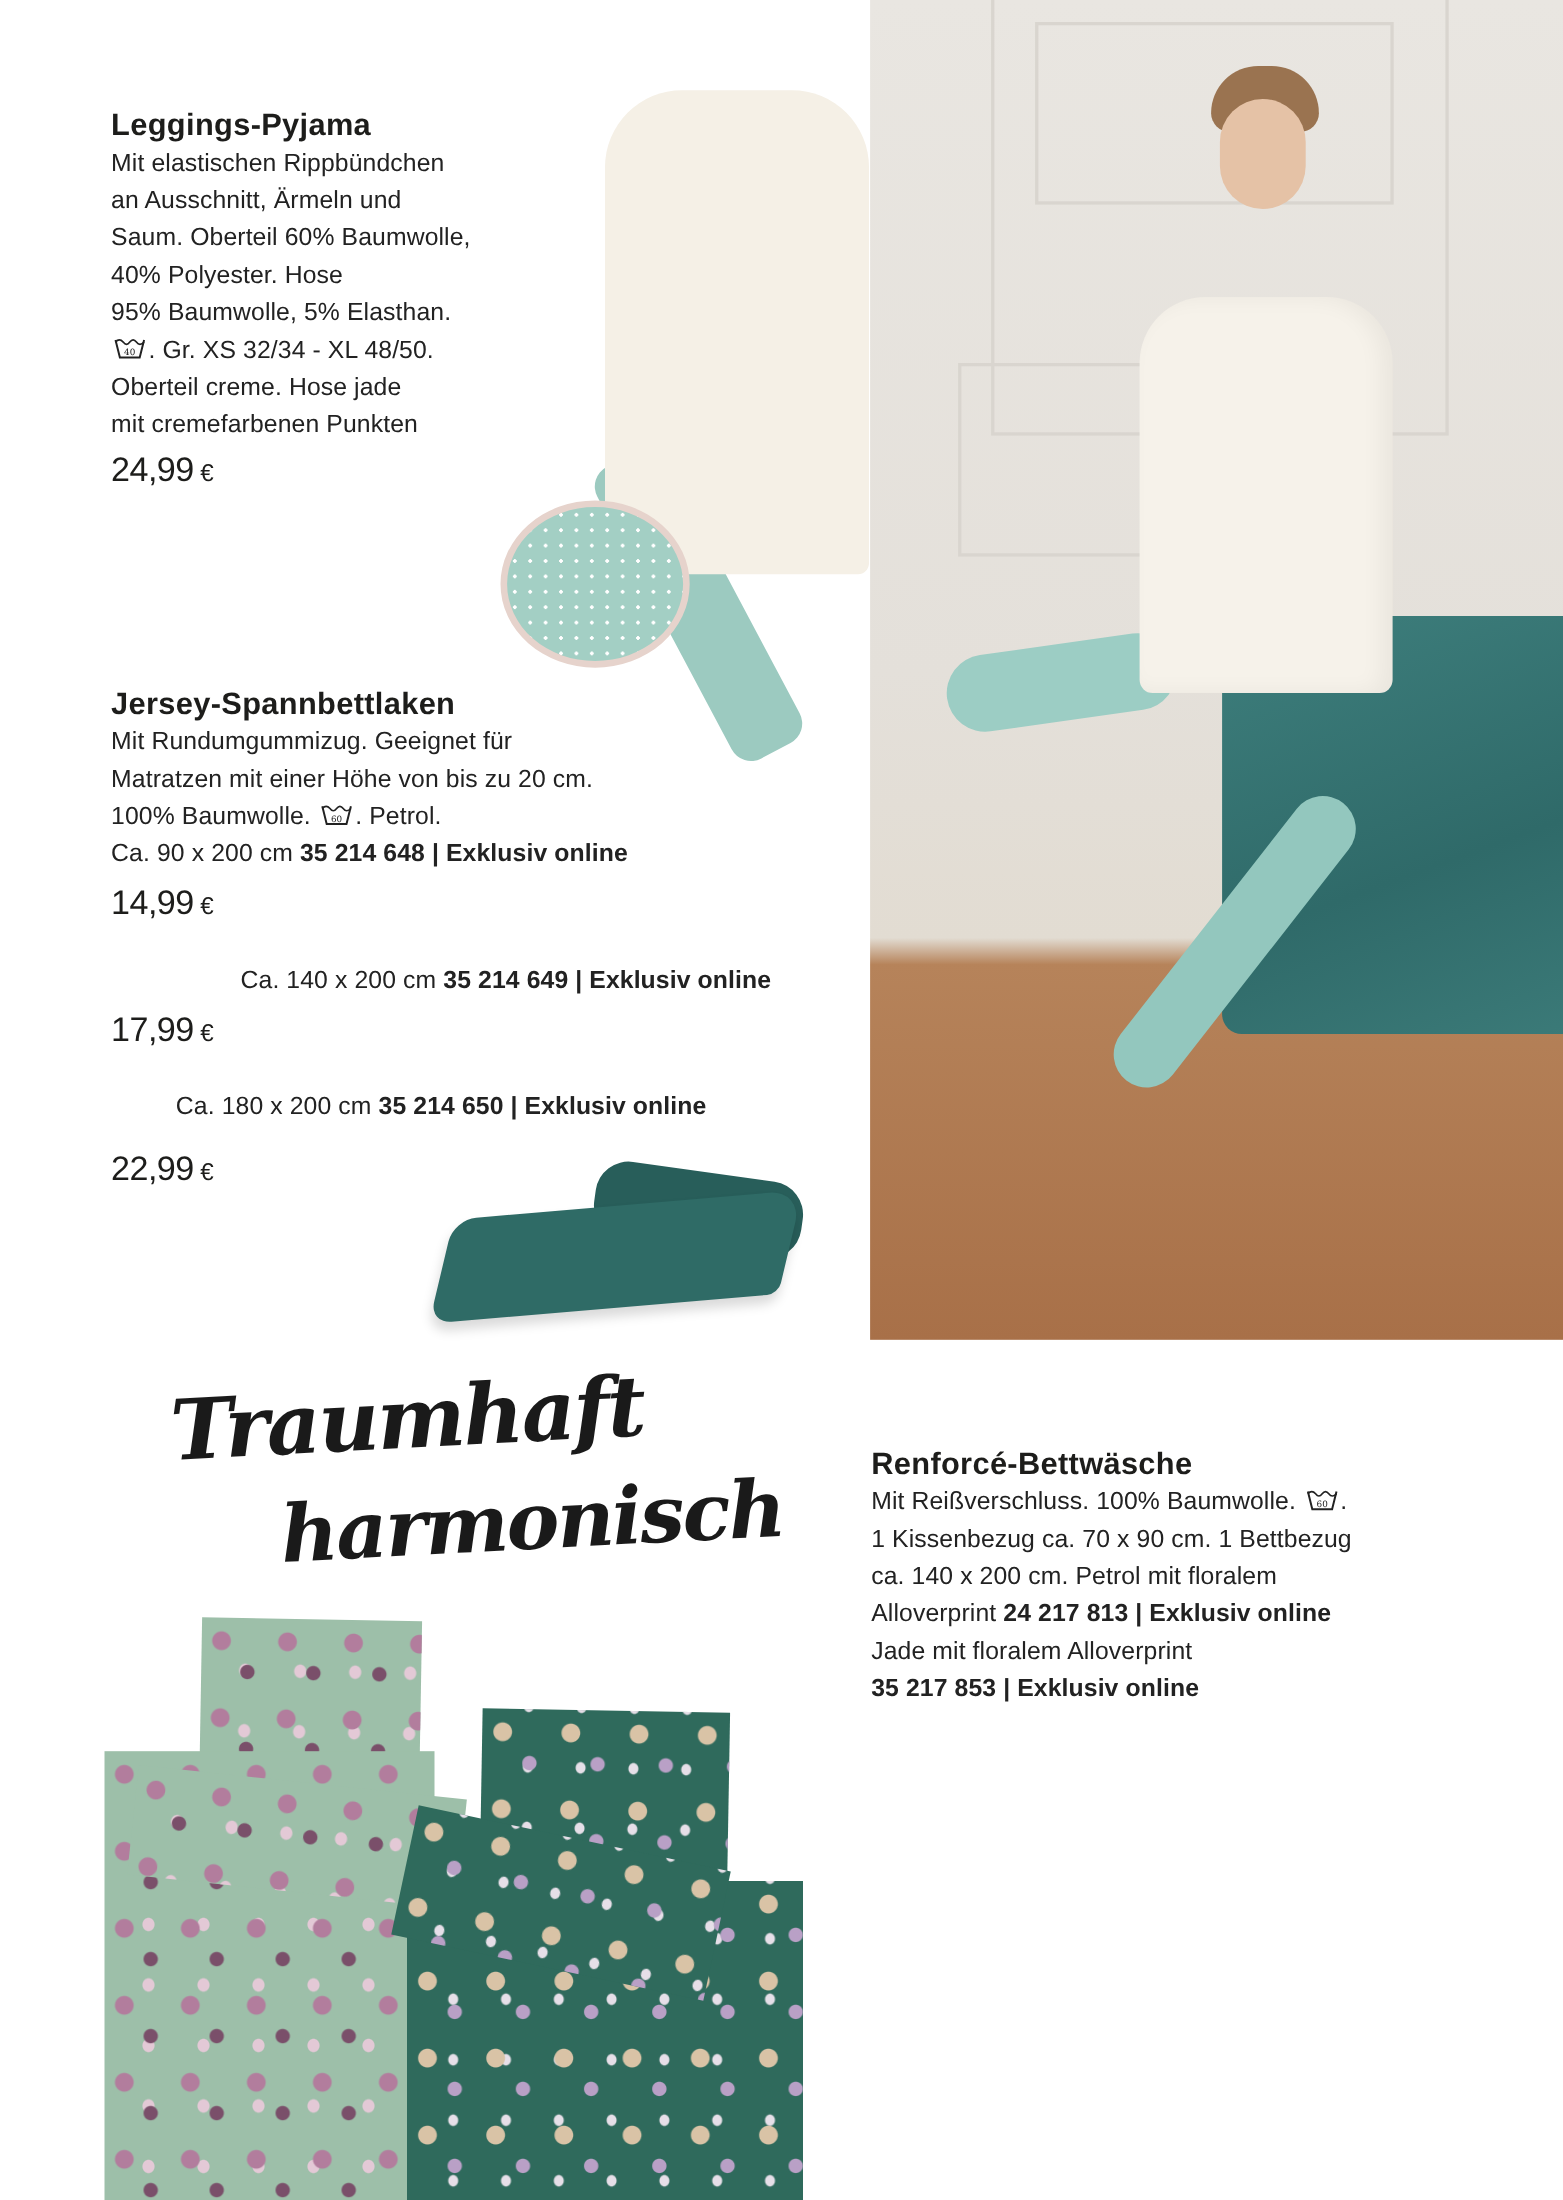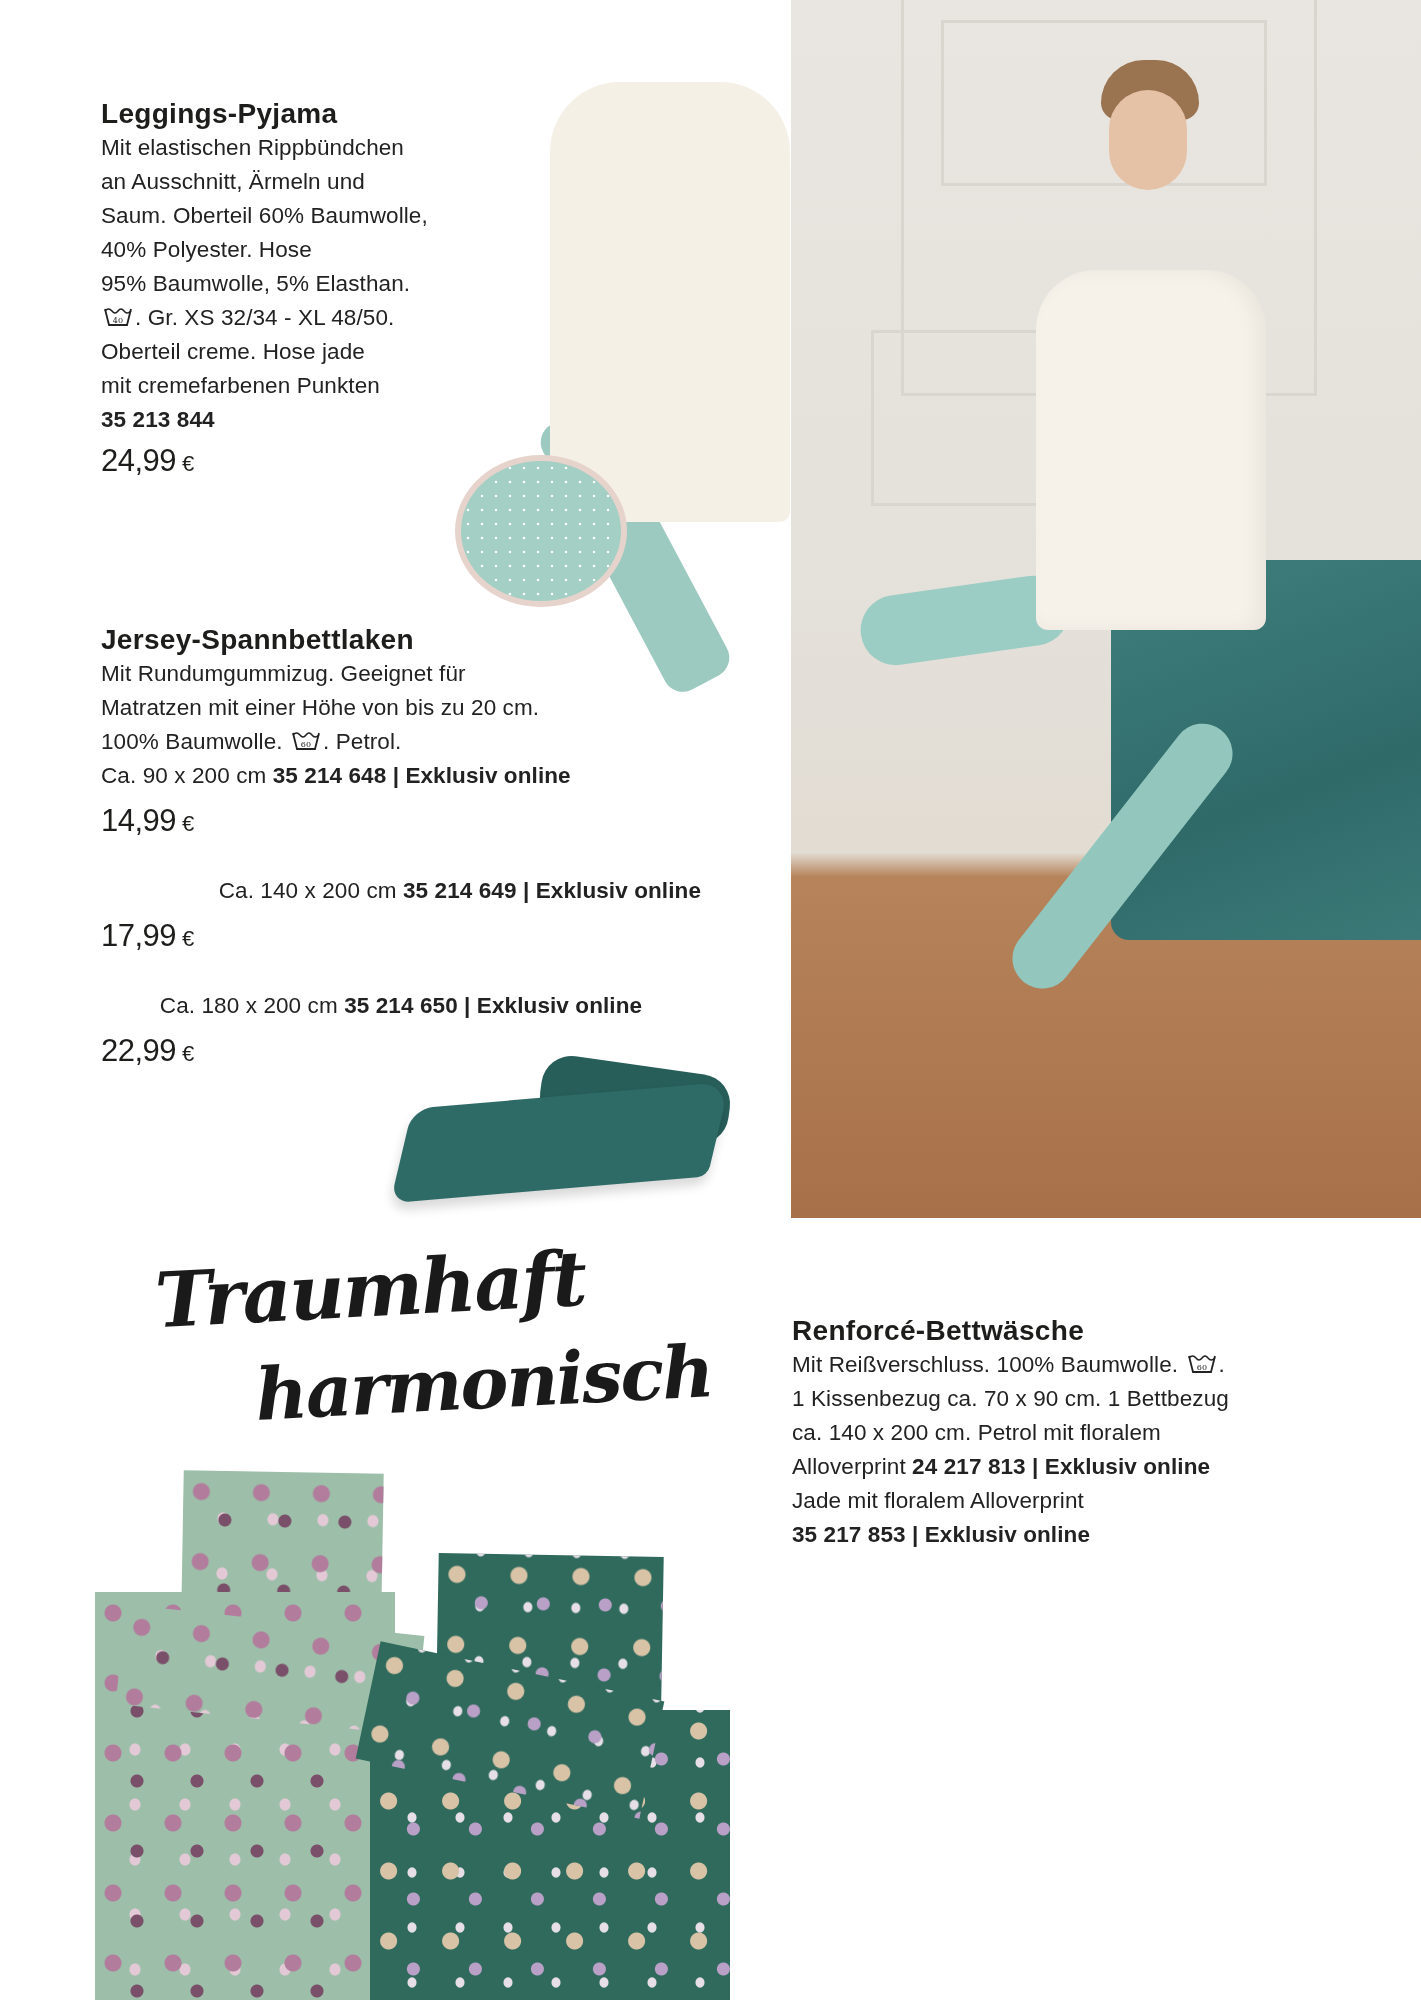--- a/index.html
+++ b/index.html
@@ -90,42 +90,41 @@
   <div class="desc line">95% Baumwolle, 5% Elasthan.</div>
   <div class="desc line">
     <svg class="wash" viewBox="0 0 30 22">
         <path d="M2 3 L6 19 H24 L28 3" fill="none" stroke="#222" stroke-width="1.8"></path>
         <path d="M2 5 q3.5 -4 7 0 q3 4 6 0 q3 -4 6 0 q3 4 7 0" fill="none" stroke="#222" stroke-width="1.5"></path>
         <text x="15" y="17" font-size="8" text-anchor="middle" font-family="DejaVu Serif, serif" fill="#222">40</text>
       </svg><span>. Gr. XS 32/34 - XL 48/50.</span>
   </div>
   <div class="desc line">Oberteil creme. Hose jade</div>
   <div class="desc line">mit cremefarbenen Punkten</div>
-  <div class="desc bold">35 213 844</div>
   <div class="price" style="margin-top:4px;"><span>24,99</span><span class="eur">€</span></div>
 </div>
 
 <div class="block" style="left:101px;top:623px;width:600px;">
   <div class="title">Jersey-Spannbettlaken</div>
   <div class="desc line">Mit Rundumgummizug. Geeignet für</div>
   <div class="desc line">Matratzen mit einer Höhe von bis zu 20 cm.</div>
   <div class="desc line">
     <span>100% Baumwolle.</span>
     <svg class="wash" viewBox="0 0 30 22">
         <path d="M2 3 L6 19 H24 L28 3" fill="none" stroke="#222" stroke-width="1.8"></path>
         <path d="M2 5 q3.5 -4 7 0 q3 4 6 0 q3 -4 6 0 q3 4 7 0" fill="none" stroke="#222" stroke-width="1.5"></path>
         <text x="15" y="17" font-size="8" text-anchor="middle" font-family="DejaVu Serif, serif" fill="#222">60</text>
       </svg><span>. Petrol.</span>
   </div>
   <div class="desc line"><span>Ca. 90 x 200 cm</span> <span class="bold">35 214 648 | Exklusiv online</span></div>
   <div class="price" style="margin-top:8px;"><span>14,99</span><span class="eur">€</span></div>
   <div class="desc line" style="margin-top:30px;text-align:right;"><span>Ca. 140 x 200 cm</span> <span class="bold">35 214 649 | Exklusiv online</span></div>
   <div class="price" style="margin-top:8px;"><span>17,99</span><span class="eur">€</span></div>
   <div class="desc line" style="margin-top:30px;text-align:center;"><span>Ca. 180 x 200 cm</span> <span class="bold">35 214 650 | Exklusiv online</span></div>
-  <div class="price" style="margin-top:8px;"><span>22,99</span><span class="eur">€</span></div>
+  <div class="price" style="margin-top:20px;"><span>22,99</span><span class="eur">€</span></div>
 </div>
 
 <div class="sheet-top"></div>
 <div class="sheet"></div>
 
 <div class="script">
   <div class="l1">Traumhaft</div>
   <div class="l2">harmonisch</div>
 </div>
 

